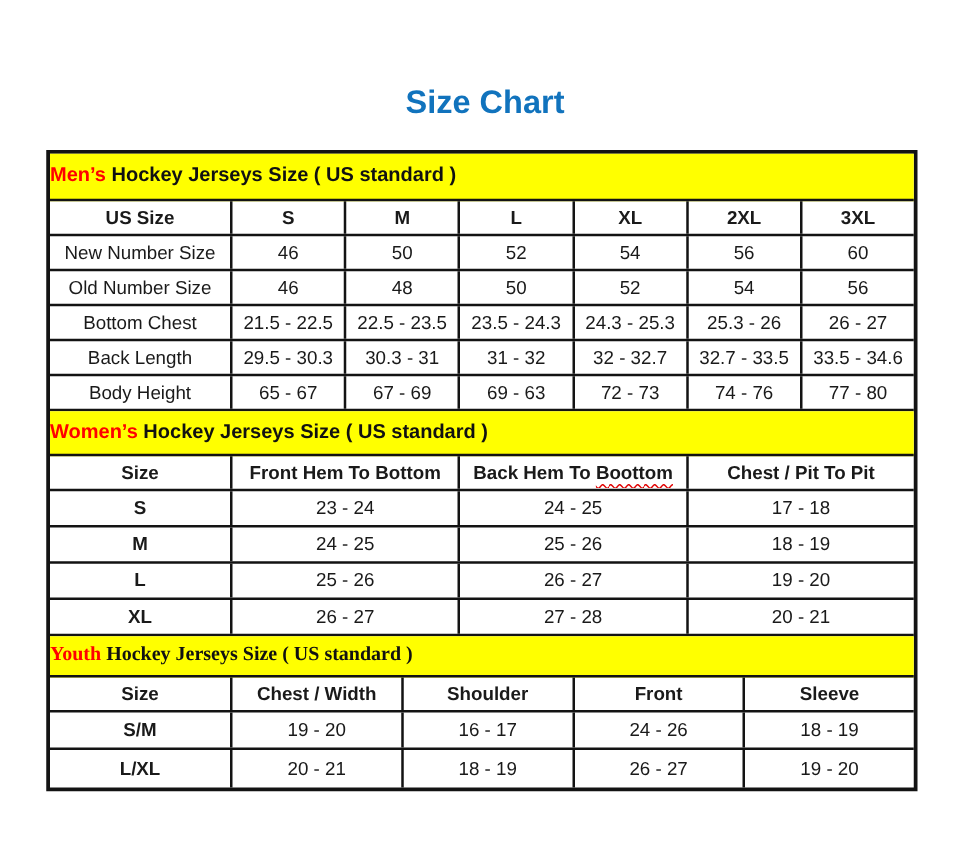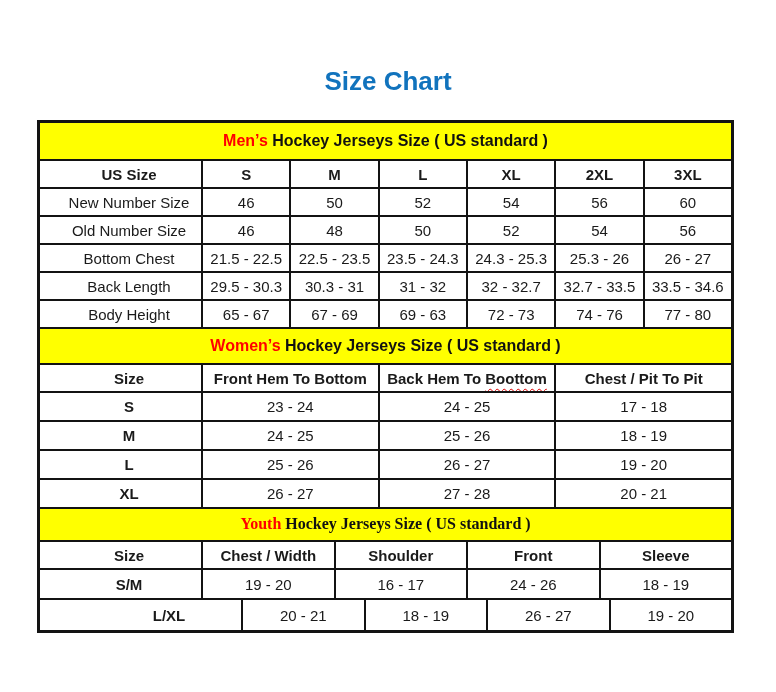--- a/index.html
+++ b/index.html
@@ -34,34 +34,32 @@
     width: 697px;
     border: 3px solid #131313;
     box-sizing: border-box;
     background: #ffffff;
   }
   .section { width: 100%; }
   .band {
     box-sizing: border-box;
     background: #ffff00;
     border-bottom: 2px solid #131313;
-    text-align: center;
     font-weight: bold;
     font-size: 16px;
     color: #111111;
     white-space: nowrap;
   }
   .accent { color: #ff0000; }
   .row {
     display: flex;
     box-sizing: border-box;
     border-bottom: 2px solid #131313;
-    padding-left: 17px;
-  }
-  .section:last-child .row:last-child { border-bottom: 0; margin-left: 40px; }
+  }
+  .section:last-child .row:last-child { border-bottom: 0; }
   .cell {
     box-sizing: border-box;
     flex: 1 1 0;
     display: flex;
     align-items: center;
     justify-content: center;
     border-right: 2px solid #131313;
     font-size: 15px;
     white-space: nowrap;
     overflow: hidden;

